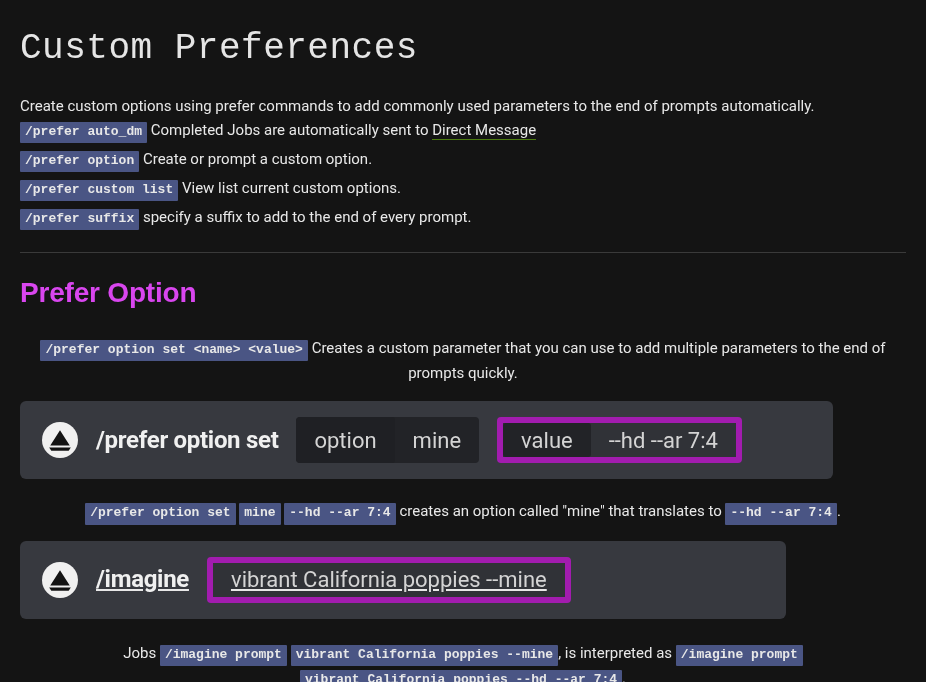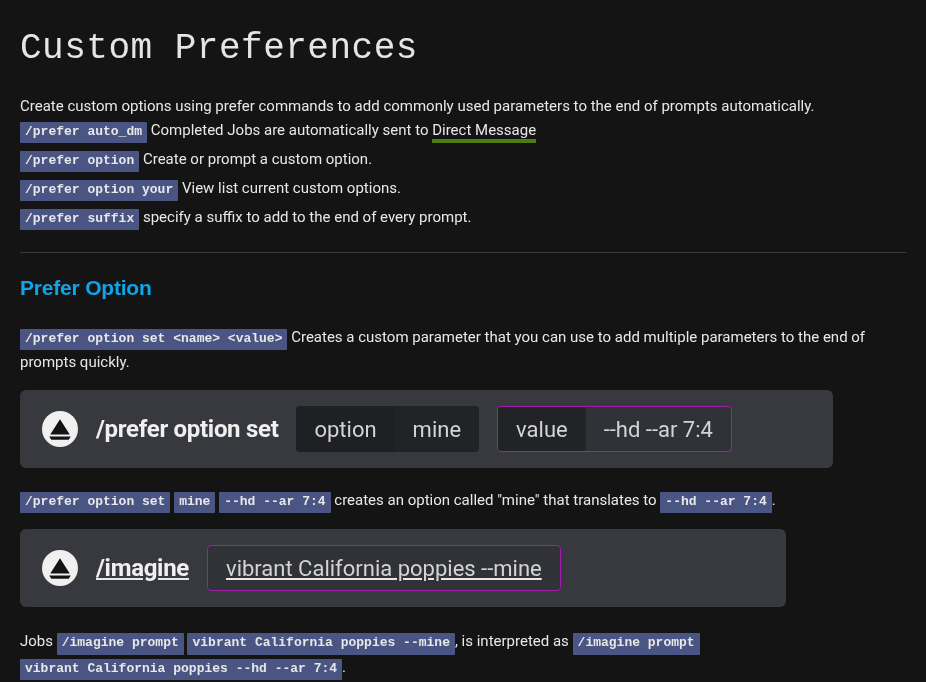--- a/index.html
+++ b/index.html
@@ -15,23 +15,23 @@
   h1 {
     font-family: "Courier New", Consolas, monospace;
     font-size: 36px;
     font-weight: 400;
     color: #e5e5e5;
     margin-bottom: 16px;
     letter-spacing: 0.5px;
   }
   h2 {
     font-family: Arial, sans-serif;
-    font-size: 21px;
+    font-size: 28px;
     font-weight: 700;
-    color: #0ea5e9;
+    color: #d946ef;
     margin-top: 18px;
     margin-bottom: 20px;
     letter-spacing: -0.2px;
   }
   .intro { margin-bottom: 0; }
   .cmd-line { margin-bottom: 4px; }
   .code-chip {
     background: #4a5584;
     color: #e8e8e8;
     font-family: "Courier New", Consolas, monospace;
@@ -39,28 +39,28 @@
     font-weight: 600;
     padding: 1px 5px 2px 5px;
     border-radius: 1px;
     white-space: nowrap;
     display: inline-block;
     line-height: 1.4;
   }
   .link {
     color: #e8e8e8;
     text-decoration: none;
-    border-bottom: 4px solid #4d7c0f;
+    border-bottom: 1px solid #4d7c0f;
   }
   hr {
     border: none;
     border-top: 1px solid #3a3a3a;
     margin: 22px 0 14px 0;
   }
-  .body-p { margin-bottom: 14px; }
+  .body-p { margin-bottom: 14px; text-align: center; }
   .mt { margin-top: 26px; text-decoration: underline; }
   .mt2 { margin-top: 22px; }
   .discord-bar {
     background: #37393f;
     border-radius: 6px;
     padding: 16px 22px;
     display: flex;
     align-items: center;
     gap: 18px;
     margin: 16px 0 20px 0;
@@ -87,21 +87,21 @@
   }
   .pill-group {
     background: #222327;
     border-radius: 4px;
     display: flex;
     align-items: flex-end;
     height: 46px;
     overflow: hidden;
   }
   .pill-group.outlined {
-    border: 1px solid #a21caf;
+    border: 6px solid #a21caf;
     background: #303237;
   }
   .pill-key {
     background: #1f2024;
     color: #d4d4d4;
     font-size: 22px;
     padding: 0 18px;
     height: 100%;
     display: flex;
     align-items: center;
@@ -130,21 +130,21 @@
   <span class="code-chip">/prefer auto_dm</span>
   <span>Completed Jobs are automatically sent to </span><a class="link" href="#">Direct Message</a>
 </p>
 
 <p class="cmd-line">
   <span class="code-chip">/prefer option</span>
   <span>Create or prompt a custom option.</span>
 </p>
 
 <p class="cmd-line">
-  <span class="code-chip">/prefer option your</span>
+  <span class="code-chip">/prefer custom list</span>
   <span>View list current custom options.</span>
 </p>
 
 <p class="cmd-line">
   <span class="code-chip">/prefer suffix</span>
   <span>specify a suffix to add to the end of every prompt.</span>
 </p>
 
 <hr>
 

